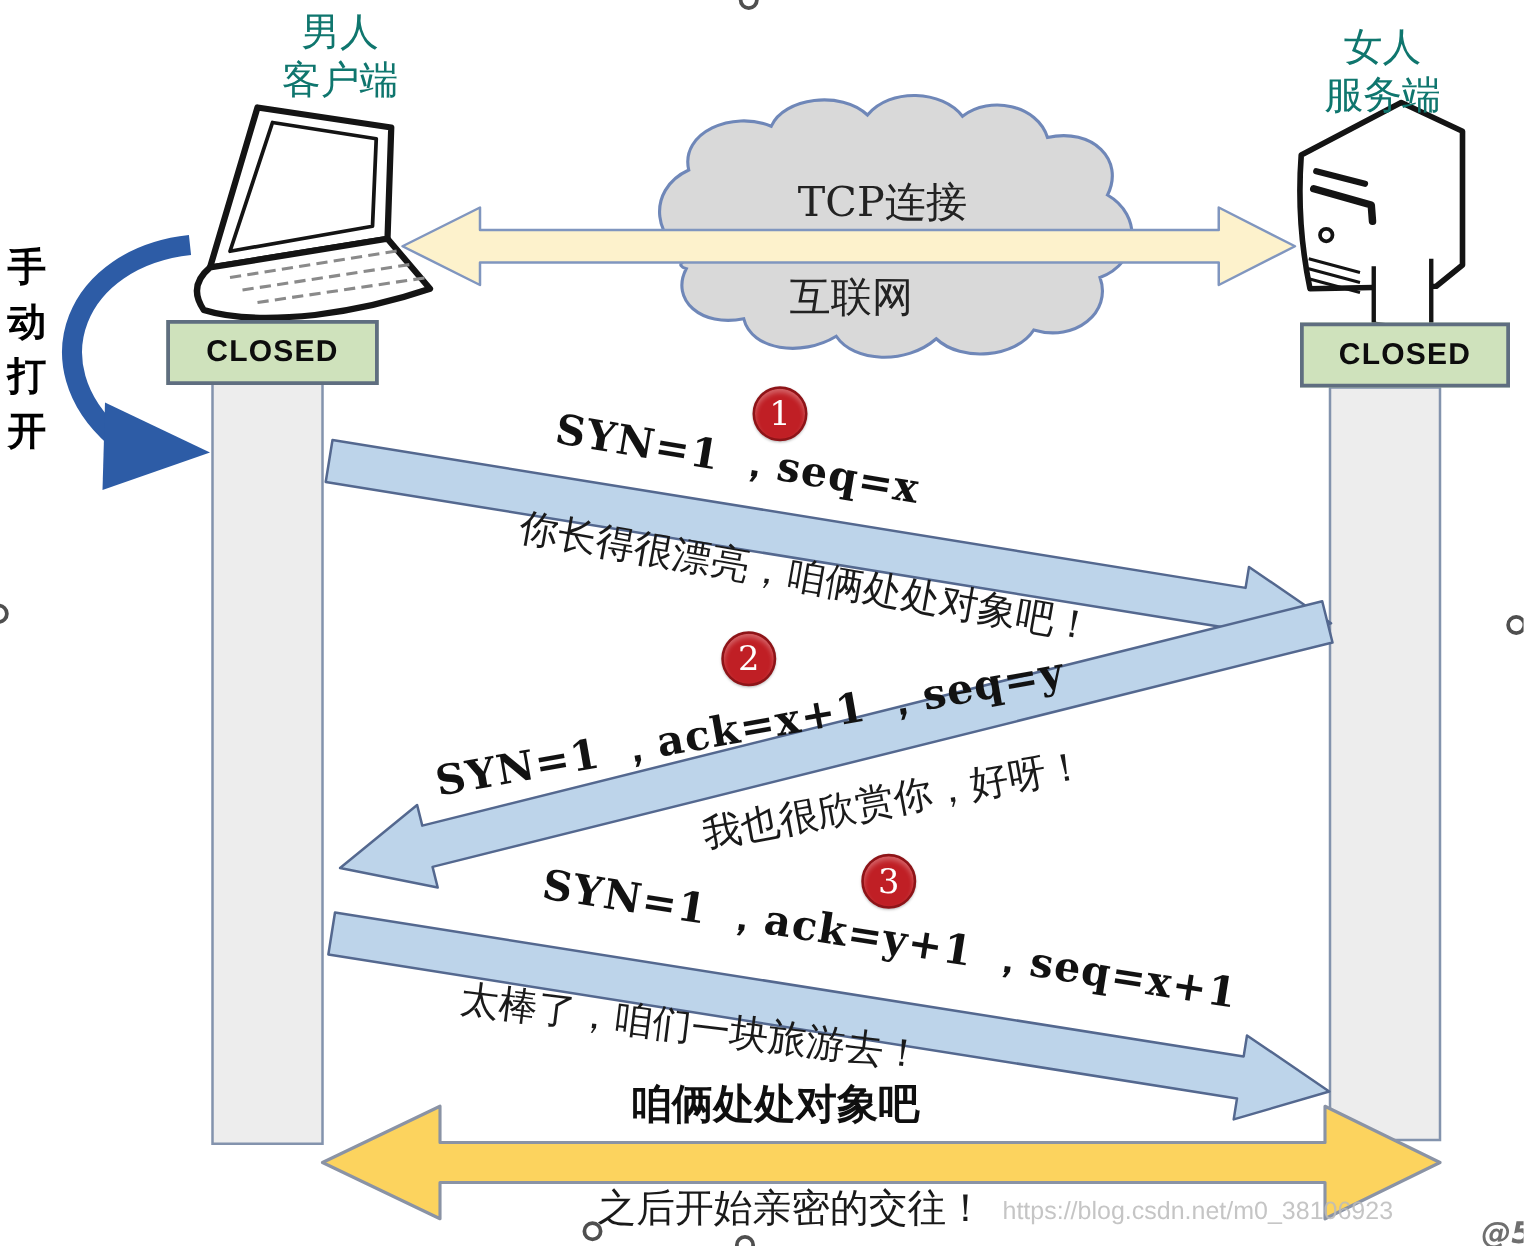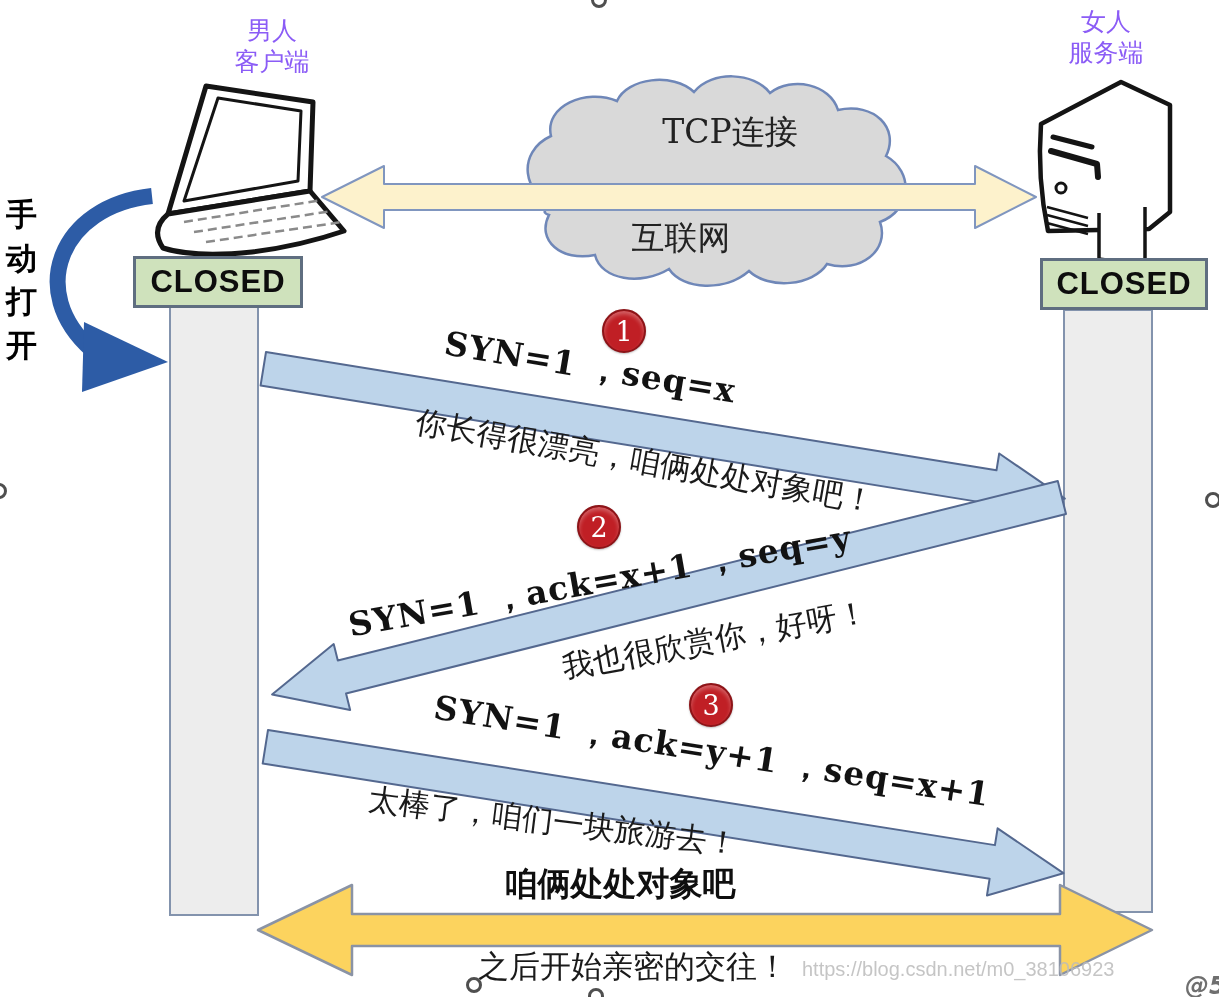--- a/index.html
+++ b/index.html
@@ -5,28 +5,28 @@
   html,body { margin:0; padding:0; background:#fff; }
   #canvas {
     position:relative; width:1219px; height:997px; background:#ffffff;
     overflow:hidden; font-family:"DejaVu Sans", sans-serif;
   }
   .abs { position:absolute; }
   .ctr { transform:translate(-50%,-50%); }
 
   .title {
     font-family:"DejaVu Serif","Liberation Serif",serif;
-    font-size:25px; color:#8b5cf6; text-align:center; line-height:1.22;
+    font-size:31px; color:#0f766e; text-align:center; line-height:1.22;
     white-space:nowrap;
   }
   .state-box {
     background:#cfe2bc; border:3px solid #5f6e80; box-sizing:border-box;
     display:flex; align-items:center; justify-content:center;
     font-family:"Liberation Sans", sans-serif; font-weight:bold;
-    font-size:31px; color:#0d0d0d; letter-spacing:1px;
+    font-size:24px; color:#0d0d0d; letter-spacing:1px;
   }
   .badge {
     width:44px; height:44px; border-radius:50%;
     background:#c01f25; border:2px solid #8d1418; box-sizing:border-box;
     color:#fff; display:flex; align-items:center; justify-content:center;
     font-family:"DejaVu Serif","Liberation Serif",serif; font-size:27px;
     box-shadow: inset 0 3px 4px rgba(255,255,255,.30), 0 1px 2px rgba(0,0,0,.25);
   }
   .syn-label {
     font-family:"DejaVu Serif","Liberation Serif",serif; font-weight:bold;
@@ -113,26 +113,26 @@
       <polygon points="0,0 736,0 736,-17 808,17 736,51 736,34 0,34" fill="#bdd4ea" stroke="#54688f" stroke-width="2" stroke-linejoin="round"></polygon>
     </g>
 
     <polygon points="258,930 352,885 352,914 1060,914 1060,885 1152,930 1060,975 1060,946 352,946 352,975" fill="#fcd35e" stroke="#8a93a5" stroke-width="2.5" stroke-linejoin="round"></polygon>
   </svg>
 
   <div class="abs title ctr" style="left:272px; top:46px;">
     <div>男人</div>
     <div>客户端</div>
   </div>
-  <div class="abs title ctr" style="left:1106px; top:37px;">
+  <div class="abs title ctr" style="left:1106px; top:58px;">
     <div>女人</div>
     <div>服务端</div>
   </div>
 
-  <div class="abs cloud-label ctr" style="left:706px; top:132px;margin-left:24px;">TCP连接</div>
+  <div class="abs cloud-label ctr" style="left:706px; top:162px;">TCP连接</div>
   <div class="abs cloud-label ctr" style="left:681px; top:238px;">互联网</div>
 
   <div class="abs manual" style="left:6px; top:198px;">
     <span>手</span>
     <span>动</span>
     <span>打</span>
     <span>开</span>
   </div>
 
   <div class="abs state-box" style="left:133px; top:256px; width:170px; height:52px;">

